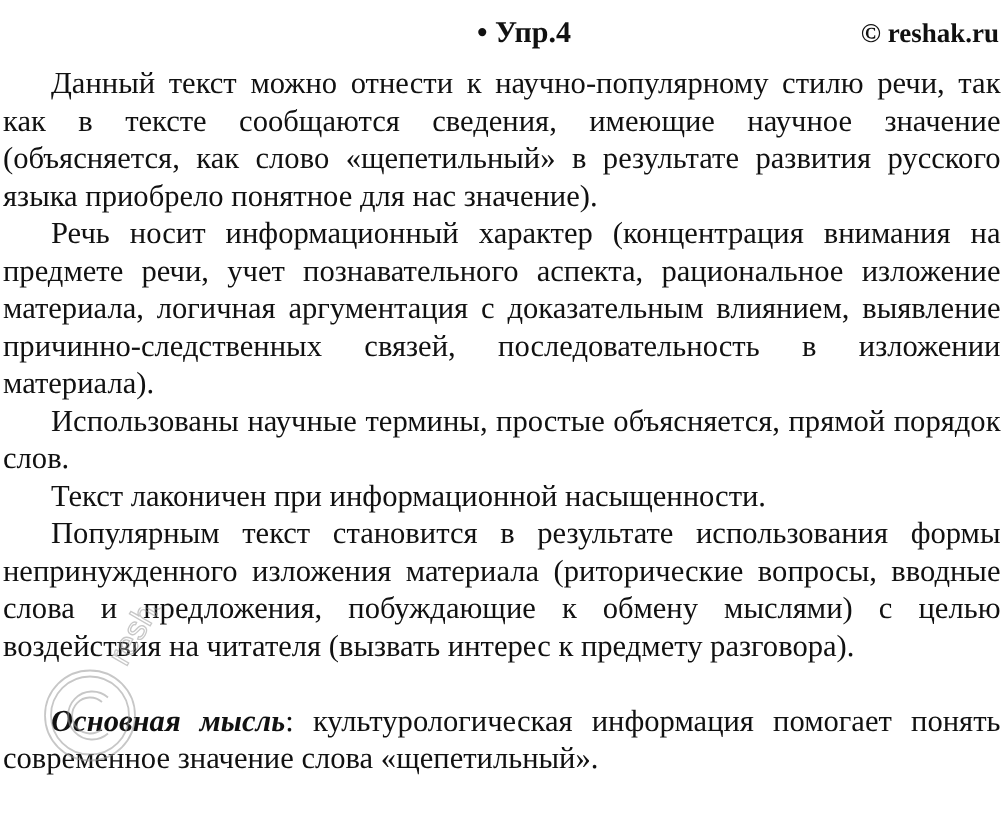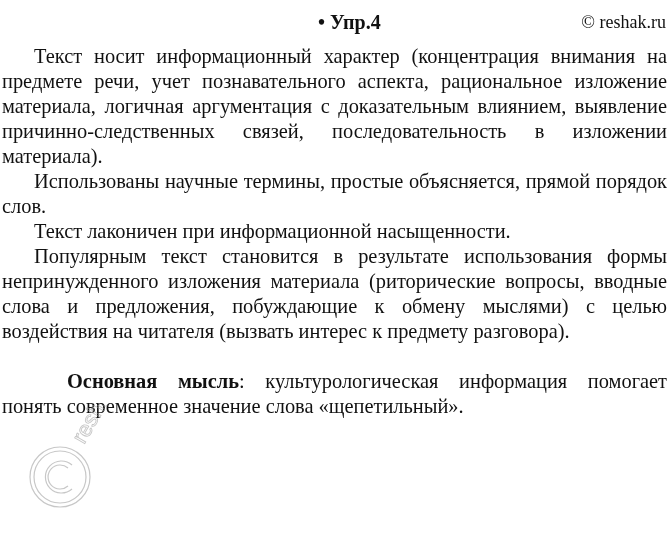--- a/index.html
+++ b/index.html
@@ -31,40 +31,41 @@
       line-height: 22px;
       white-space: nowrap;
     }
     .copyright {
       position: absolute;
       right: 3px;
       top: 0px;
       font-size: 18px;
       line-height: 20px;
       white-space: nowrap;
+      font-weight: bold;
     }
     .body-text {
       position: absolute;
       left: 2px;
       top: 44px;
       width: 665px;
       font-size: 20.4px;
       line-height: 25px;
     }
     .para {
       margin: 0;
       text-indent: 32px;
       text-align: justify;
     }
     .spacer {
       height: 25px;
     }
     .em-bold {
       font-weight: bold;
-      padding-left: 33px;
+      font-style: italic;
     }
     .watermark {
       position: absolute;
       left: 22px;
       top: 405px;
       width: 110px;
       height: 110px;
       pointer-events: none;
       opacity: 0.55;
     }
@@ -75,21 +76,22 @@
   </style>
 </head>
 <body>
 
 <div class="header">
   <div class="ex-title">• Упр.4</div>
   <div class="copyright">© reshak.ru</div>
 </div>
 
 <div class="body-text">
-  <p class="para">Текст носит информационный характер (концентрация внимания на предмете речи, учет познавательного аспекта, рациональное изложение материала, логичная аргументация с доказательным влиянием, выявление причинно-следственных связей, последовательность в изложении материала).</p>
+  <p class="para">Данный текст можно отнести к научно-популярному стилю речи, так как в тексте сообщаются сведения, имеющие научное значение (объясняется, как слово «щепетильный» в результате развития русского языка приобрело понятное для нас значение).</p>
+  <p class="para">Речь носит информационный характер (концентрация внимания на предмете речи, учет познавательного аспекта, рациональное изложение материала, логичная аргументация с доказательным влиянием, выявление причинно-следственных связей, последовательность в изложении материала).</p>
   <p class="para">Использованы научные термины, простые объясняется, прямой порядок слов.</p>
   <p class="para">Текст лаконичен при информационной насыщенности.</p>
   <p class="para">Популярным текст становится в результате использования формы непринужденного изложения материала (риторические вопросы, вводные слова и предложения, побуждающие к обмену мыслями) с целью воздействия на читателя (вызвать интерес к предмету разговора).</p>
   <div class="spacer"></div>
   <p class="para"><span class="em-bold">Основная мысль</span><span>:</span><span> культурологическая информация помогает понять современное значение слова «щепетильный».</span></p>
 </div>
 
 <div class="watermark">
   <svg viewBox="0 0 110 110">
     <g fill="none" stroke="#9a9a9a" stroke-width="1.2">

